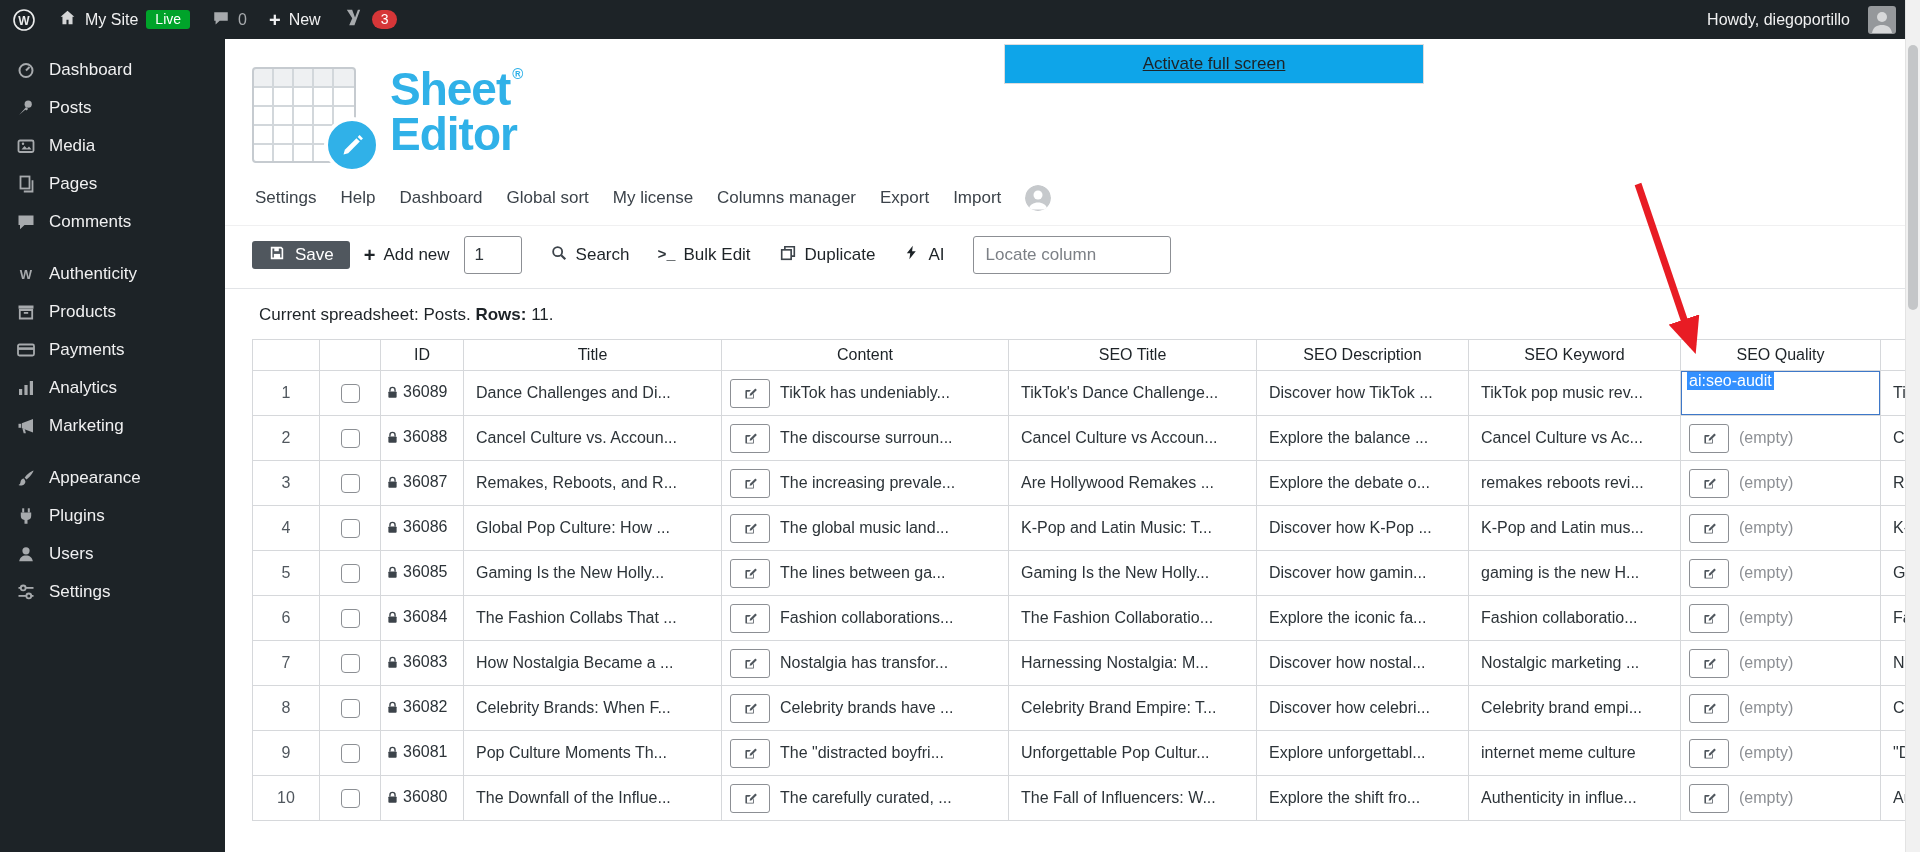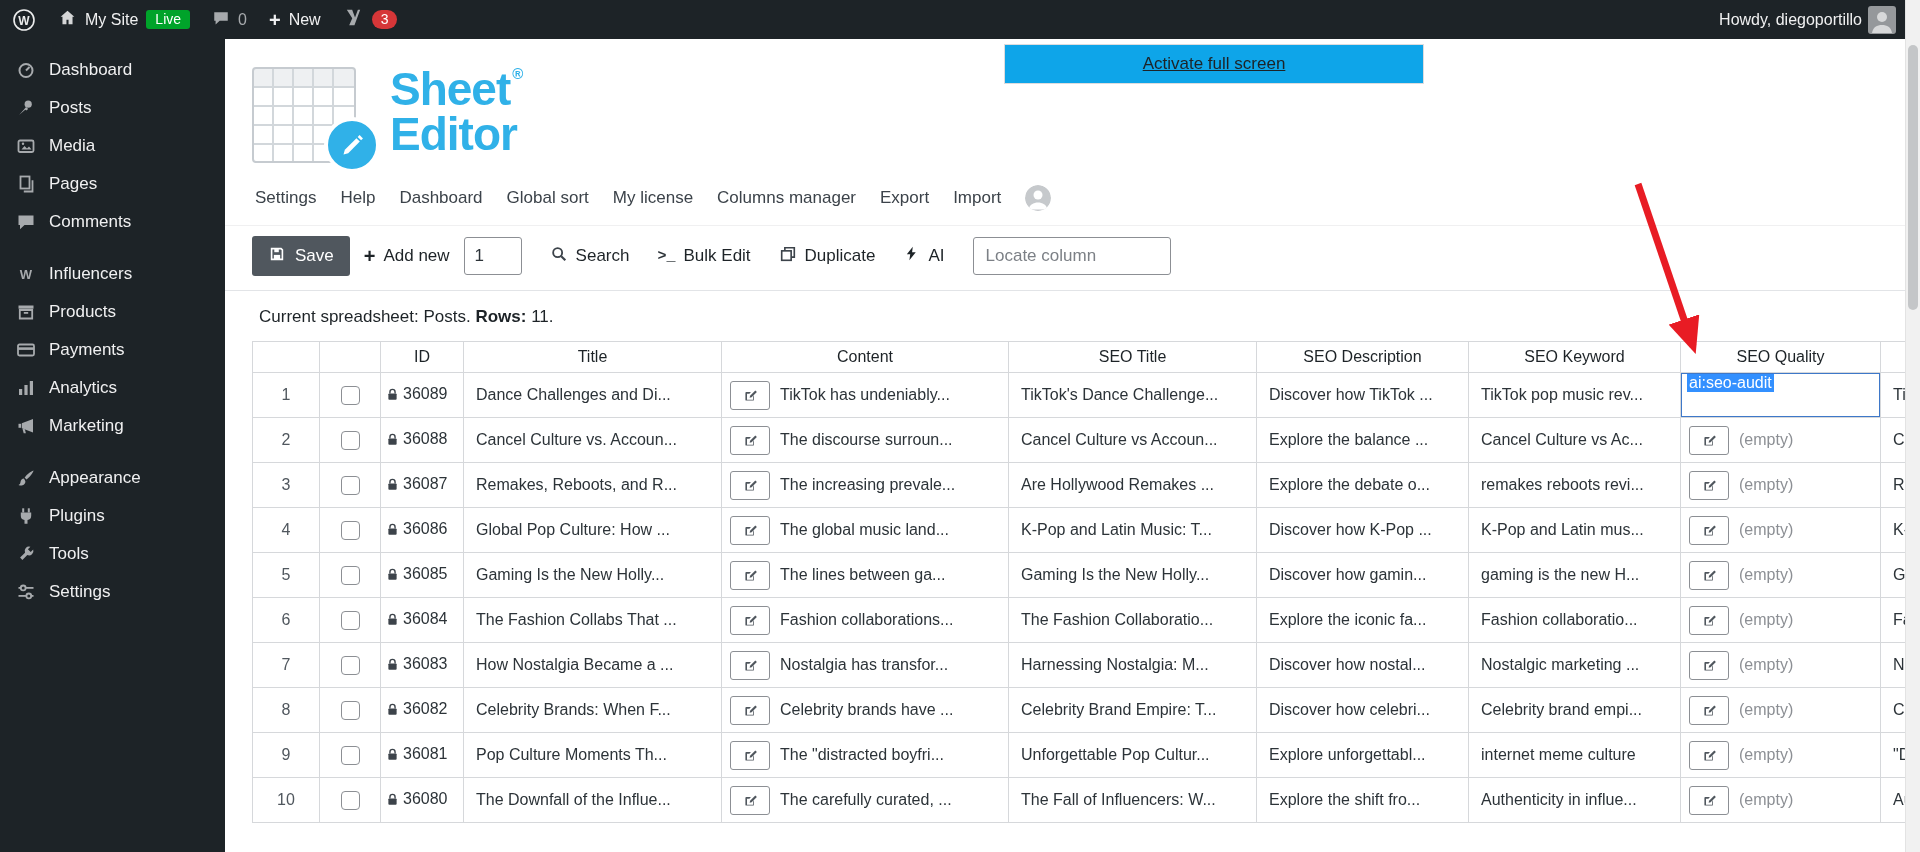--- a/index.html
+++ b/index.html
@@ -12,21 +12,21 @@
     align-items:center;justify-content:space-between;padding:0 24px 0 12px;
     font-size:16px;z-index:50}
   .ab-left{display:flex;align-items:center;gap:22px}
   .ab-item{display:flex;align-items:center;gap:8px;cursor:pointer}
   .ab-dim{color:#a7aaad}
   .plus-glyph{font-size:20px;font-weight:bold;line-height:1}
   .live-badge{background:var(--live-green,#00a32a);color:#fff;border-radius:3px;
     padding:1px 9px 2px;font-size:14px}
   .count-badge{background:var(--badge-red,#d63638);color:#fff;border-radius:10px;
     padding:1px 9px 2px;font-size:14px}
-  .ab-right{display:flex;align-items:center;gap:6px}
+  .ab-right{display:flex;align-items:center;gap:18px}
   .avatar{width:28px;height:28px;border-radius:3px;overflow:hidden;display:block}
 
   
   .sidebar{position:absolute;top:39px;left:0;bottom:0;width:225px;
     background:var(--admin-bar-bg,#1d2327);z-index:40;padding-top:12px}
   .sb-item{display:flex;align-items:center;gap:13px;padding:9px 16px;
     font-size:17px;color:#f0f0f1;cursor:pointer}
   .sb-gap{margin-top:14px}
   .sb-icon{width:20px;height:20px;flex:none;display:flex;align-items:center;justify-content:center}
   .sb-icon svg{width:20px;height:20px}
@@ -49,21 +49,21 @@
   .plugin-menu-row{display:flex;align-items:center;gap:24px;margin:16px 0 0 30px;
     font-size:17px;color:#3c434a}
   .plugin-menu{display:flex;align-items:center;gap:24px}
   .plugin-menu .mi{cursor:pointer}
   .menu-avatar{width:26px;height:26px;border-radius:50%;overflow:hidden;display:block}
 
   .toolbar-wrap{border-top:1px solid #f0f0f1;border-bottom:1px solid #e2e4e7;
     margin-top:14px;padding:10px 0 14px 27px}
   .toolbar{display:flex;align-items:center;gap:28px}
   .tb-cluster{display:flex;align-items:center;gap:14px}
-  .save-btn{background:var(--save-button-bg,#50575e);color:#fff;border:none;height:40px;
+  .save-btn{background:var(--save-button-bg,#50575e);color:#fff;border:none;height:28px;
     padding:0 16px;font-size:17px;display:flex;gap:9px;align-items:center;
     border-radius:3px;cursor:pointer;font-family:inherit}
   .tb-link{display:flex;align-items:center;gap:8px;font-size:17px;color:#1d2327;cursor:pointer}
   .rows-input{width:58px;height:38px;border:1px solid #8c8f94;border-radius:3px;
     font-size:17px;padding:0 10px;color:#2c3338;font-family:inherit}
   .mono-icon{font-family:"Liberation Mono",monospace;font-weight:bold;font-size:15px;color:#2c3338}
   .locate-input{width:198px;height:38px;border:1px solid #8c8f94;border-radius:3px;
     padding:0 12px;font-size:17px;color:#2c3338;font-family:inherit}
   input::placeholder{color:#7c8086}
 
@@ -199,21 +199,21 @@
           </svg>
         </span>
         <span class="sb-label">Comments</span>
       </div>
       <div class="sb-item sb-gap">
         <span class="sb-icon">
           <svg viewBox="0 0 20 20">
             <text x="10" y="14.5" text-anchor="middle" font-family="Liberation Sans,sans-serif" font-size="13" font-weight="bold" fill="#a7aaad">W</text>
           </svg>
         </span>
-        <span class="sb-label">Influencers</span>
+        <span class="sb-label">Authenticity</span>
       </div>
       <div class="sb-item">
         <span class="sb-icon">
           <svg viewBox="0 0 20 20" fill="#a7aaad">
             <rect x="2.5" y="3.5" width="15" height="3.2"></rect>
             <path d="M3.8 8h12.4v8.5H3.8z" fill="none" stroke="#a7aaad" stroke-width="1.8"></path>
             <rect x="7.8" y="10" width="4.4" height="1.8"></rect>
           </svg>
         </span>
         <span class="sb-label">Products</span>
@@ -262,24 +262,25 @@
             <rect x="6.2" y="2.3" width="2" height="4.2"></rect>
             <rect x="11.8" y="2.3" width="2" height="4.2"></rect>
             <path d="M4.8 6.5h10.4v3.2a4.5 4.5 0 0 1-3.7 4.4v3.6H8.5v-3.6a4.5 4.5 0 0 1-3.7-4.4z"></path>
           </svg>
         </span>
         <span class="sb-label">Plugins</span>
       </div>
       <div class="sb-item">
         <span class="sb-icon">
           <svg viewBox="0 0 20 20" fill="#a7aaad">
-            <path d="M17.2 5.6a4.4 4.4 0 0 1-5.9 5.4l-4.9 4.9-2.3-2.3 4.9-4.9a4.4 4.4 0 0 1 5.4-5.9L11.9 5.3l2.8 2.8z"></path>
-          </svg>
-        </span>
-        <span class="sb-label">Tools</span>
+            <circle cx="10" cy="6.8" r="3.6"></circle>
+            <path d="M3.2 17.2c.6-4 3.2-5.8 6.8-5.8s6.2 1.8 6.8 5.8z"></path>
+          </svg>
+        </span>
+        <span class="sb-label">Users</span>
       </div>
       <div class="sb-item">
         <span class="sb-icon">
           <svg viewBox="0 0 20 20" fill="#a7aaad">
             <rect x="2.5" y="5" width="15" height="1.8"></rect>
             <circle cx="7.2" cy="5.9" r="2.4" fill="#1d2327" stroke="#a7aaad" stroke-width="1.8"></circle>
             <rect x="2.5" y="13" width="15" height="1.8"></rect>
             <circle cx="12.8" cy="13.9" r="2.4" fill="#1d2327" stroke="#a7aaad" stroke-width="1.8"></circle>
           </svg>
         </span>

